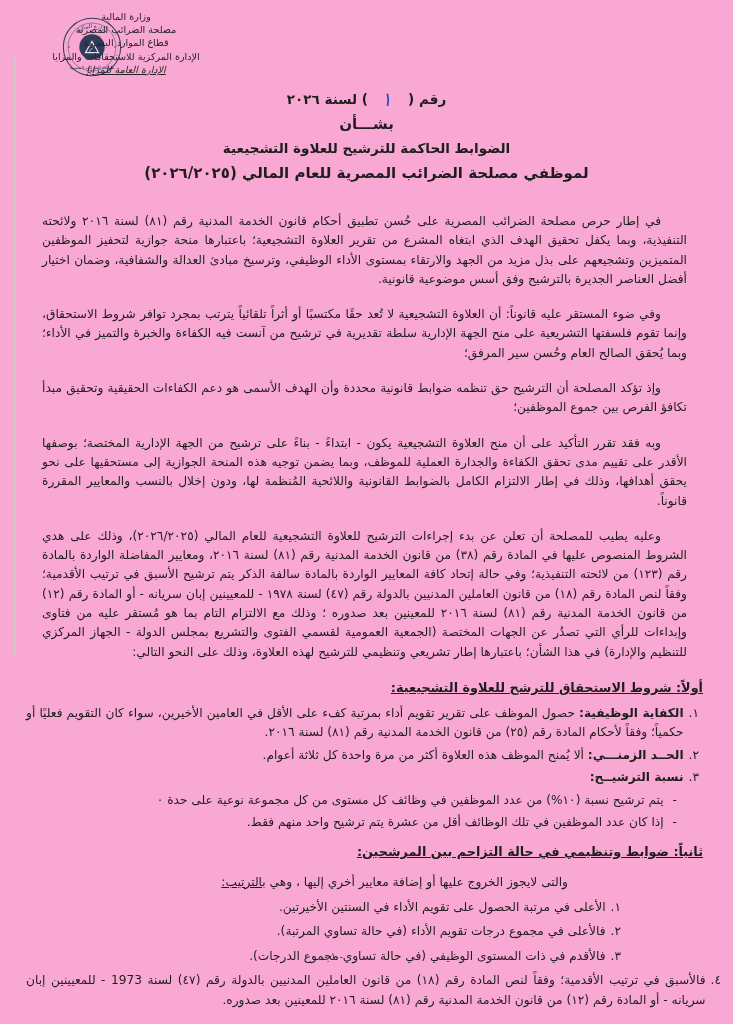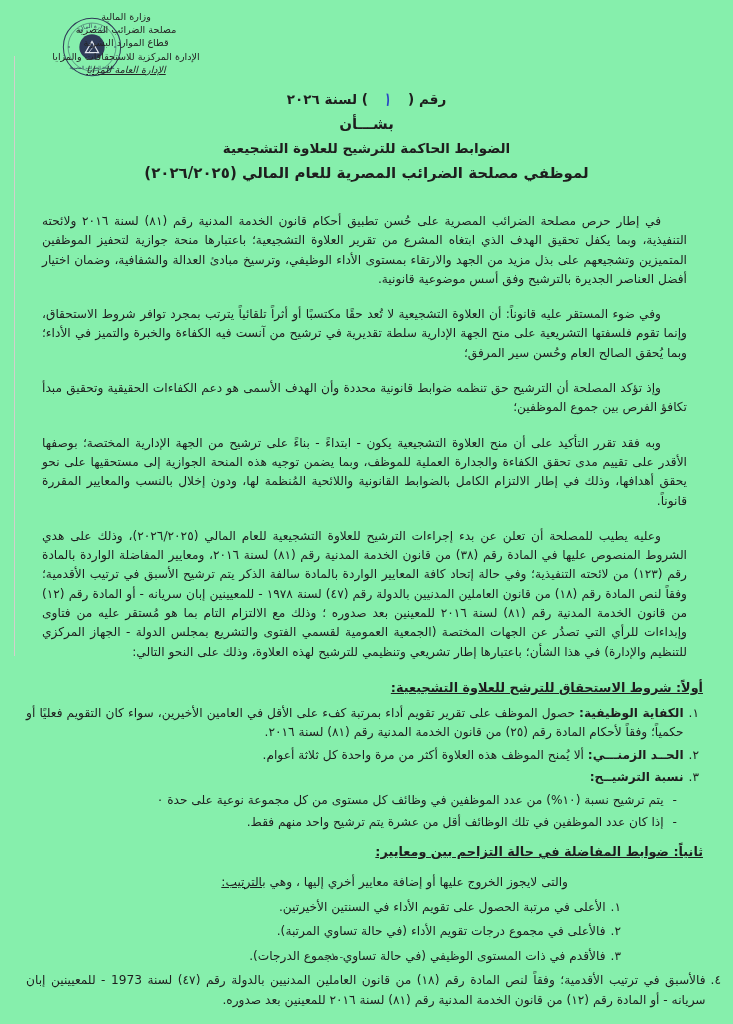--- a/index.html
+++ b/index.html
@@ -3,21 +3,21 @@
 <meta charset="utf-8">
 <style>
   html,body{margin:0;padding:0;}
   body{
     width:733px;height:1024px;
     background:#dedcd8;
     font-family:"DejaVu Sans",sans-serif;
   }
   .page{
     position:relative;width:733px;height:1024px;
-    background:#86efac;
+    background:#f9a8d4;
     color:#1e1e1e;
     direction:rtl;
     overflow:hidden;
   }
   .scan-edge{
     position:absolute;left:14px;top:56px;height:600px;width:1px;
     background:#d2d0cc;
   }
   
   .letterhead{position:relative;height:86px;}
@@ -138,21 +138,21 @@
     <div class="bullet">
       <span>-</span>
       <span>يتم ترشيح نسبة (١٠%) من عدد الموظفين في وظائف كل مستوى من كل مجموعة نوعية على حدة ٠</span>
     </div>
     <div class="bullet">
       <span>-</span>
       <span>إذا كان عدد الموظفين في تلك الوظائف أقل من عشرة يتم ترشيح واحد منهم فقط.</span>
     </div>
   </div>
 
-  <div class="sec-heading">ثانياً: ضوابط المفاضلة في حالة التزاحم بين ومعايير:</div>
+  <div class="sec-heading">ثانياً: ضوابط وتنظيمي في حالة التزاحم بين المرشحين:</div>
   <div class="sec2-intro"><span>والتى لايجوز الخروج عليها أو إضافة معايير أخري إليها ، وهي </span><span class="u">بالترتيب:</span></div>
   <div class="list2">
     <div class="li">
       <span class="num">١.</span>
       <span class="itxt">الأعلى في مرتبة الحصول على تقويم الأداء في السنتين الأخيرتين.</span>
     </div>
     <div class="li">
       <span class="num">٢.</span>
       <span class="itxt">فالأعلى في مجموع درجات تقويم الأداء (في حالة تساوي المرتبة).</span>
     </div>

